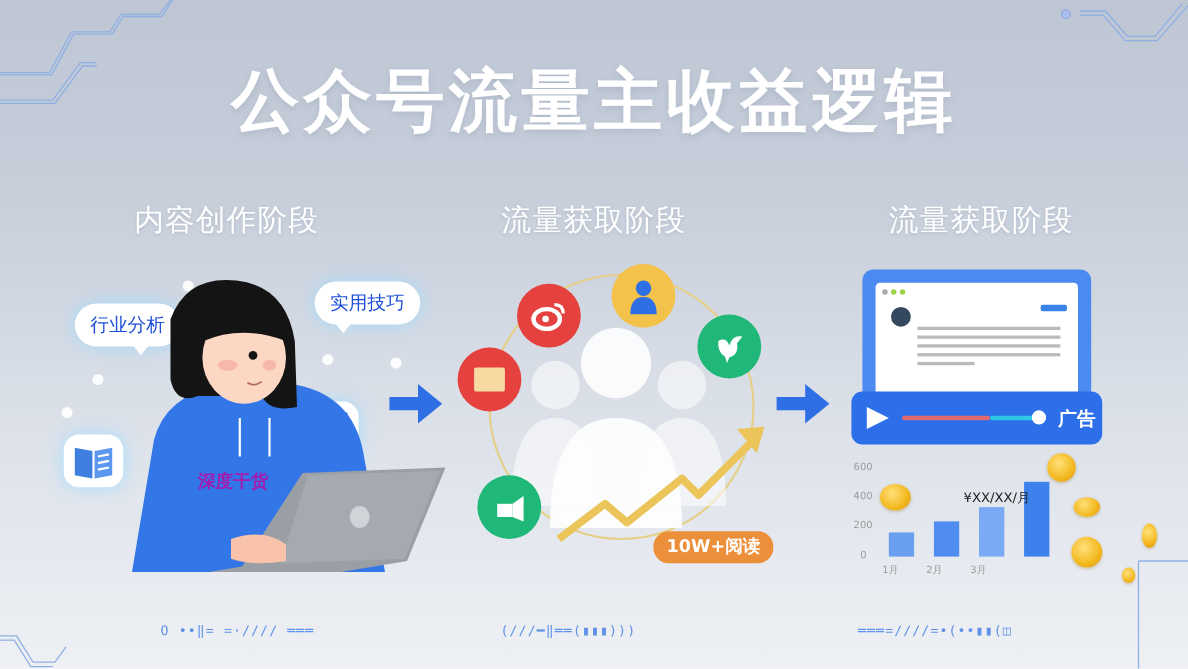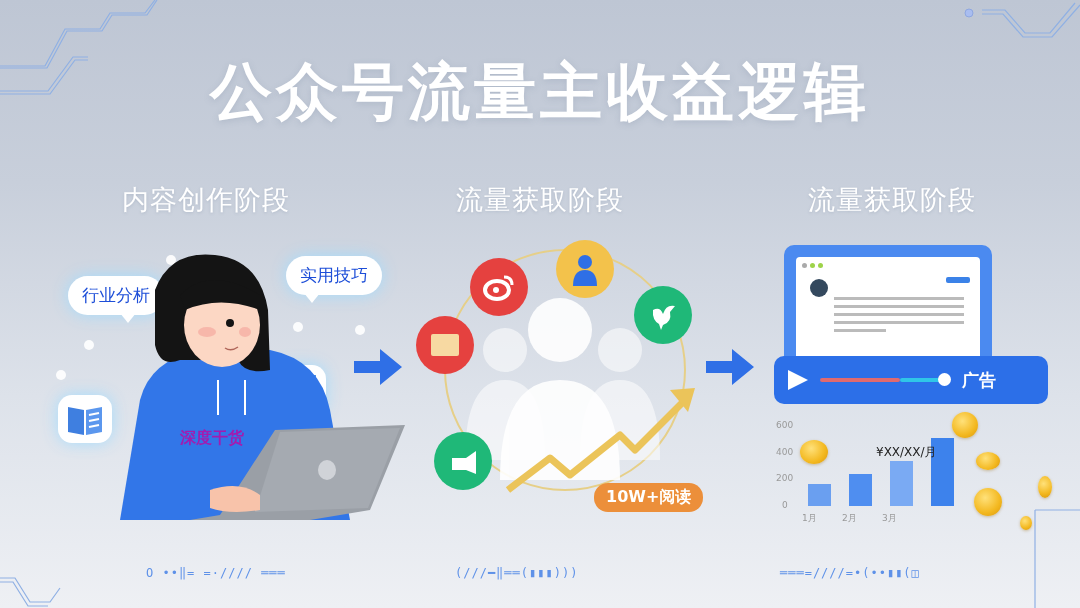--- a/index.html
+++ b/index.html
@@ -39,21 +39,21 @@
     background: #ec8f3a; color: #fff; font-size: 16px; font-weight: bold;
     border-radius: 14px; padding: 4px 12px;
   }
   .win {
     left: 784px; top: 245px; width: 208px; height: 130px; background: #4b8af0; border-radius: 10px;
   }
   .win-inner {
     position: absolute; left: 12px; top: 12px; right: 12px; bottom: 8px; background: #fff; border-radius: 4px;
   }
   .player {
-    left: 774px; top: 356px; width: 274px; height: 48px; background: #2c6fe8; border-radius: 10px;
+    left: 774px; top: 356px; width: 228px; height: 48px; background: #2c6fe8; border-radius: 10px;
   }
   .ad-label { color: #fff; font-size: 17px; font-weight: bold; }
   .chart-tick { font-size: 9px; color: #999; }
   .bar { position: absolute; bottom: 0; width: 23px; }
   .coin {
     position: absolute; border-radius: 50%;
     background: radial-gradient(circle at 40% 35%, #ffe17a, #f3b81f 60%, #d9960c);
     box-shadow: 0 1px 3px rgba(150,100,0,.35);
   }
   .circuit { stroke: #8fb0e4; fill: none; stroke-width: 1.2; }

